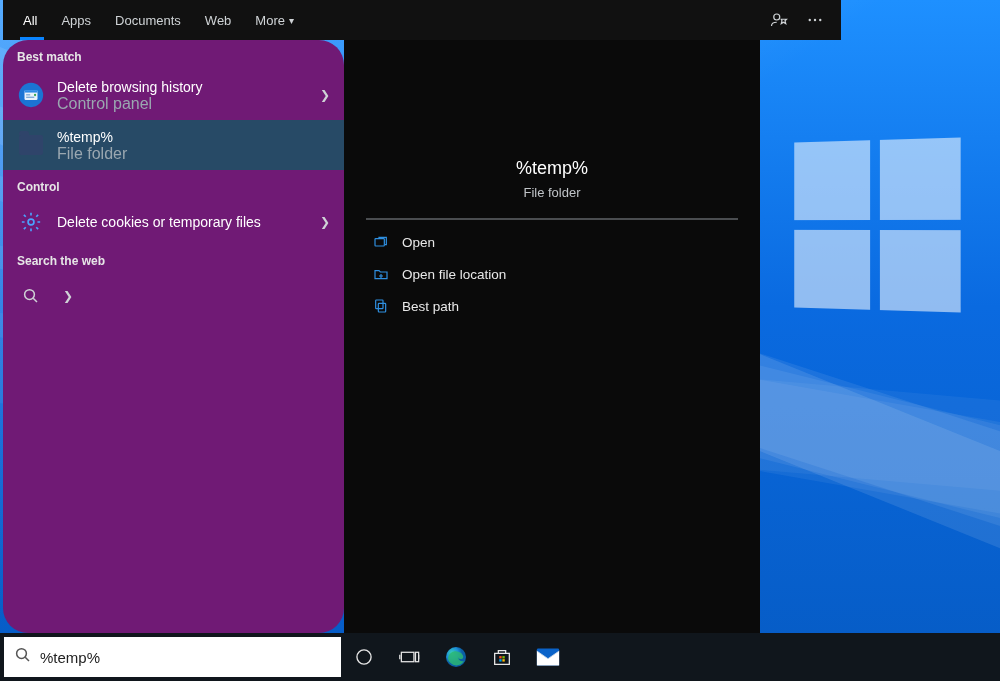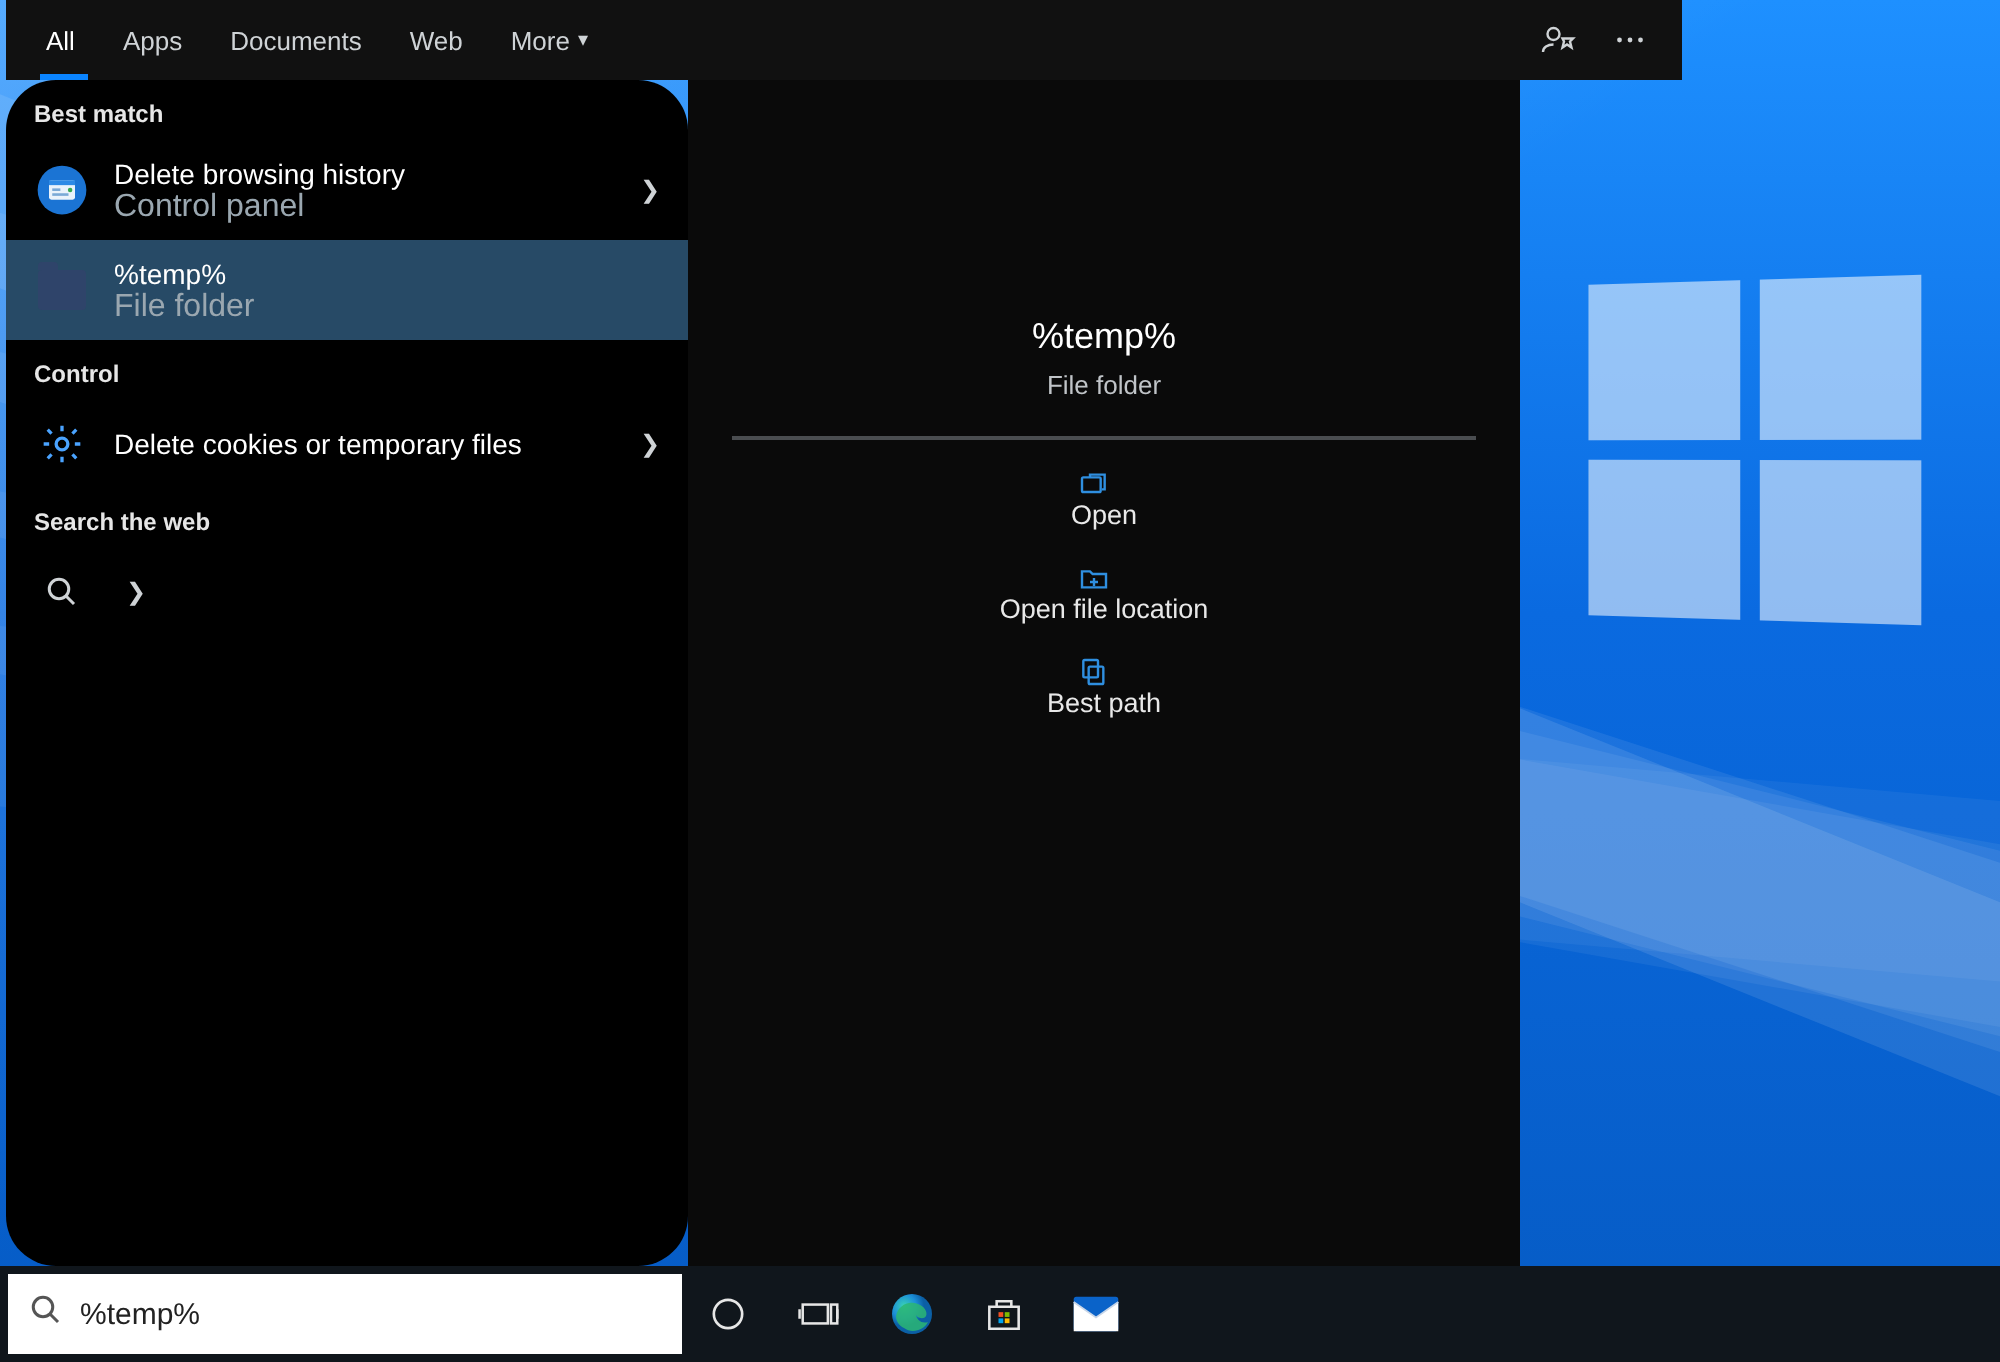--- a/index.html
+++ b/index.html
@@ -25,21 +25,21 @@
   
   .winlogo {
     position:absolute; right:40px; top:140px; width:170px; height:170px;
     display:grid; grid-template-columns:1fr 1fr; grid-template-rows:1fr 1fr; gap:10px;
     transform: perspective(600px) rotateY(-12deg);
   }
   .winlogo div { background: rgba(255,255,255,0.55); }
 
   
   .search-flyout { position:absolute; left:3px; top:0; width:757px; height:633px; display:flex; }
-  .left-pane { width:341px; background:#000000; color:#e6e6e6; display:flex; flex-direction:column;border-radius:25px; }
+  .left-pane { width:341px; background:#701a75; color:#e6e6e6; display:flex; flex-direction:column;border-radius:25px; }
   .right-pane { flex:1; background:#0a0a0a; color:#e6e6e6; position:relative; }
 
   
   .tabs { height:40px; background:#111; display:flex; align-items:center; padding:0 8px; position:relative; width:838px; }
   .tab { padding:0 12px; height:40px; display:flex; align-items:center; font-size:13px; color:#cfd3d6; cursor:pointer; }
   .tab.active { color:#fff; }
   .tab .chev { margin-left:4px; font-size:10px; }
   .tab-underline { position:absolute; bottom:0; left:17px; width:24px; height:3px; background:#0a84ff; }
   .tabs .spacer { flex:1; }
   .top-icon { width:36px; height:40px; display:flex; align-items:center; justify-content:center; color:#cfd3d6; cursor:pointer; }
@@ -61,21 +61,21 @@
   .folder-icon-box { width:24px; height:20px; background:#2f446a; border-radius:2px; position:relative; }
   .folder-icon-box::before { content:""; position:absolute; top:-4px; left:0; width:10px; height:4px; background:#2f446a; border-radius:2px 2px 0 0; }
 
   
   .preview-top { padding-top:118px; text-align:center; }
   .preview-title { font-size:18px; color:#fff; }
   .preview-sub { font-size:13px; color:#c0c4c8; margin-top:6px; }
   .preview-divider { border:none; border-top:1px solid #4a4d50; margin:18px 22px 0; }
   .section-loc { font-size:13px; color:#cfd3d6; padding:16px 26px 14px; }
   .action-list { padding:6px 14px; }
-  .action { display:flex; align-items:center; padding:8px 12px; cursor:pointer; border-radius:2px;flex-direction:column; }
+  .action { display:flex; align-items:center; padding:8px 12px; cursor:pointer; border-radius:2px; }
   .action .aicon { width:22px; display:flex; justify-content:center; margin-right:10px; color:#2f8fe0; }
   .action .alabel { font-size:13.5px; color:#e8e8e8; }
 
   
   .taskbar { position:absolute; left:0; bottom:0; width:1000px; height:48px; background:#10161c; display:flex; align-items:center; }
   .search-box { margin-left:4px; width:337px; height:40px; background:#fff; display:flex; align-items:center; padding:0 10px; }
   .search-box .sicon { color:#333; margin-right:8px; }
   .search-box input { border:none; outline:none; font-size:15px; flex:1; background:transparent; color:#222; }
   .tb-icon { width:46px; height:48px; display:flex; align-items:center; justify-content:center; cursor:pointer; }
   .tb-icon svg { display:block; }

